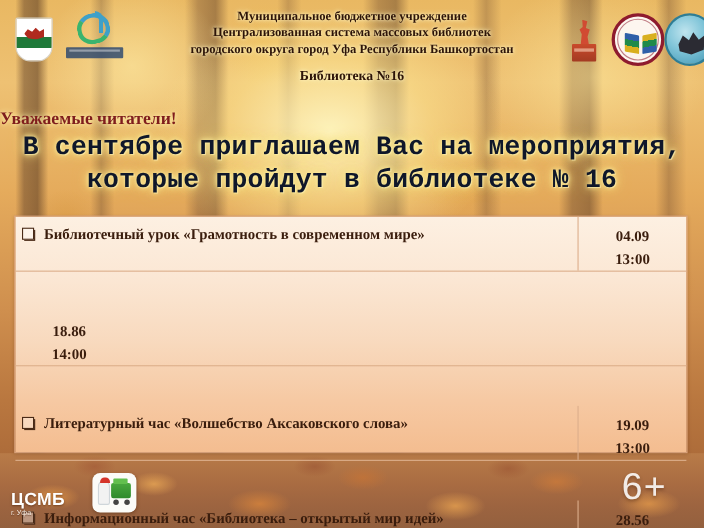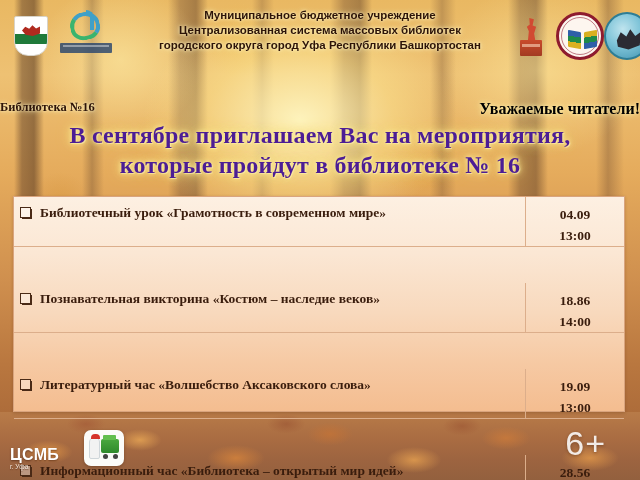--- a/index.html
+++ b/index.html
@@ -173,66 +173,66 @@
   }
 
   
   .header-block {
     position: absolute;
     left: 120px; top: 8px;
     width: 400px;
     text-align: center;
   }
   .header-line {
-    font-family: Liberation Sans, sans-serif;
+    font-family: Liberation Serif, serif;
     font-weight: bold;
     font-size: 11.5px;
     line-height: 15px;
     color: #2d1408;
     text-shadow: 0 0 3px rgba(255,248,200,.95), 0 0 6px rgba(255,246,190,.8);
     white-space: nowrap;
   }
 
   .sublib {
     position: absolute;
     left: 0; top: 62px;
     width: 640px;
+    text-align: center;
     font-family: "Liberation Serif", serif;
     font-weight: bold;
     font-size: 12.5px;
     color: #2d1408;
     text-shadow: 0 0 3px rgba(255,248,200,.95), 0 0 6px rgba(255,246,190,.8);
-    margin-top: 38px;
   }
 
   
   .greeting {
     position: absolute;
     left: 0; top: 100px;
     width: 640px;
-    text-align: right;
+    text-align: left;
     font-family: "Liberation Serif", serif;
     font-weight: bold;
     font-size: 16px;
-    color: #000000;
+    color: #7f1d1d;
     text-shadow: 0 0 4px rgba(255,245,180,.95), 0 0 9px rgba(255,240,160,.85);
   }
 
   .title {
     position: absolute;
     left: 0; top: 120px;
     width: 640px;
     text-align: center;
   }
   .title-line {
-    font-family: Liberation Serif, serif;
+    font-family: Liberation Mono, monospace;
     font-weight: bold;
     font-size: 24px;
     line-height: 30px;
-    color: #4c1d95;
+    color: #0f172a;
     text-shadow:
       0 0 4px  #fbeea0,
       0 0 8px  #f7e389,
       0 0 14px rgba(246,222,120,.9),
       1px 1px 0 rgba(255,250,210,.6);
     letter-spacing: .2px;
   }
 
   
   .table {
@@ -411,24 +411,20 @@
         <span class="cbox"></span>
         <span class="event-text">Библиотечный урок «Грамотность в современном мире»</span>
       </div>
       <div class="tcell-date">
         <div>04.09</div>
         <div>13:00</div>
       </div>
     </div>
 
     <div class="trow">
-      <div class="tcell-event">
-        <span class="cbox"></span>
-        <span class="event-text">Познавательная викторина «Костюм – наследие веков»</span>
-      </div>
       <div class="tcell-date">
         <div>18.86</div>
         <div>14:00</div>
       </div>
     </div>
 
     <div class="trow">
       <div class="tcell-event">
         <span class="cbox"></span>
         <span class="event-text">Литературный час «Волшебство Аксаковского слова»</span>

